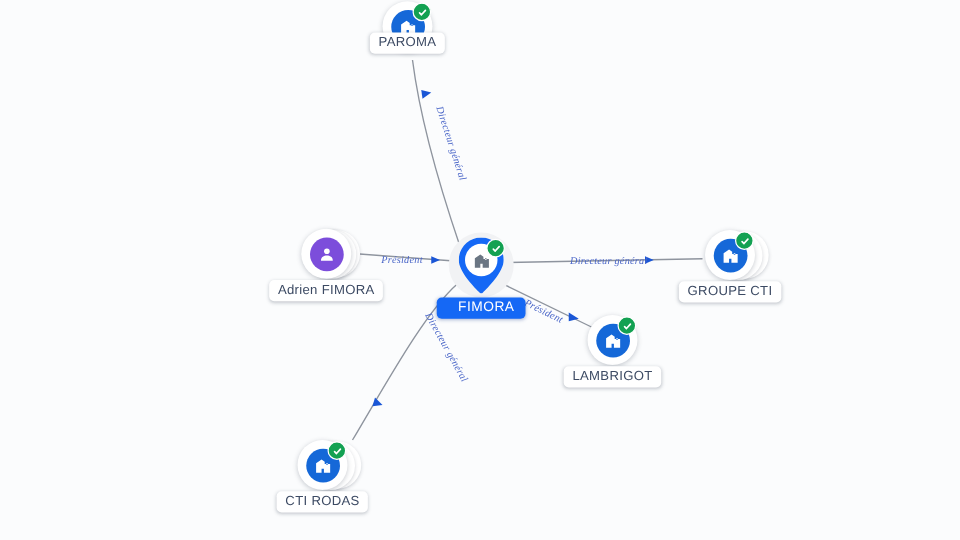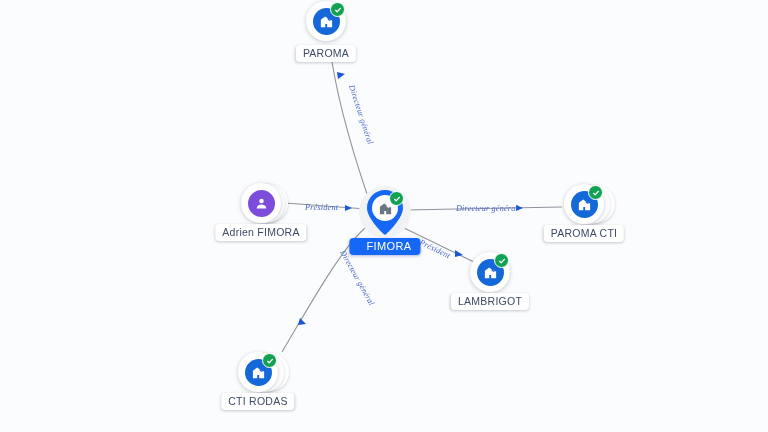--- a/index.html
+++ b/index.html
@@ -192,21 +192,21 @@
         <svg width="15" height="15" viewBox="0 0 24 24" aria-hidden="true">
           <path fill="#ffffff" d="M3 21V9l7-5 4 3v3h7v11h-8v-5h-3v5H3zm4-8h2v2H7v-2zm0-4h2v2H7V9zm9 4h2v2h-2v-2zm0-2h2V9h-2v2z"></path>
         </svg>
       </div>
       <div class="verify-badge">
         <svg width="8" height="8" viewBox="0 0 24 24" aria-hidden="true">
           <path fill="none" stroke="#ffffff" stroke-width="4" stroke-linecap="round" stroke-linejoin="round" d="M5 13l4.5 4.5L19 7"></path>
         </svg>
       </div>
     </div>
-    <div class="node-label" style="left:0px; top:24px;">PAROMA</div>
+    <div class="node-label" style="left:0px; top:5px;">PAROMA</div>
   </div>
 
   <div class="node" style="left:261px; top:203px;">
     <div class="node-stack" style="width:38px;height:38px;left:-11px;top:-19px;"></div>
     <div class="node-stack" style="width:39px;height:39px;left:-15px;top:-19px;"></div>
     <div class="node-disc">
       <div class="node-icon icon-person">
         <svg width="15" height="15" viewBox="0 0 24 24" aria-hidden="true">
           <circle cx="12" cy="8" r="3.6" fill="#ffffff"></circle>
           <path fill="#ffffff" d="M4.5 19.5c0-4 3.6-6 7.5-6s7.5 2 7.5 6v.5h-15v-.5z"></path>
@@ -224,21 +224,21 @@
         <svg width="15" height="15" viewBox="0 0 24 24" aria-hidden="true">
           <path fill="#ffffff" d="M3 21V9l7-5 4 3v3h7v11h-8v-5h-3v5H3zm4-8h2v2H7v-2zm0-4h2v2H7V9zm9 4h2v2h-2v-2zm0-2h2V9h-2v2z"></path>
         </svg>
       </div>
       <div class="verify-badge">
         <svg width="8" height="8" viewBox="0 0 24 24" aria-hidden="true">
           <path fill="none" stroke="#ffffff" stroke-width="4" stroke-linecap="round" stroke-linejoin="round" d="M5 13l4.5 4.5L19 7"></path>
         </svg>
       </div>
     </div>
-    <div class="node-label" style="left:0px; top:21px;">PAROMA CTI</div>
+    <div class="node-label" style="left:0px; top:21px;">GROUPE CTI</div>
   </div>
 
   <div class="node" style="left:490px; top:272px;">
     <div class="node-disc">
       <div class="node-icon icon-company">
         <svg width="15" height="15" viewBox="0 0 24 24" aria-hidden="true">
           <path fill="#ffffff" d="M3 21V9l7-5 4 3v3h7v11h-8v-5h-3v5H3zm4-8h2v2H7v-2zm0-4h2v2H7V9zm9 4h2v2h-2v-2zm0-2h2V9h-2v2z"></path>
         </svg>
       </div>
       <div class="verify-badge">

